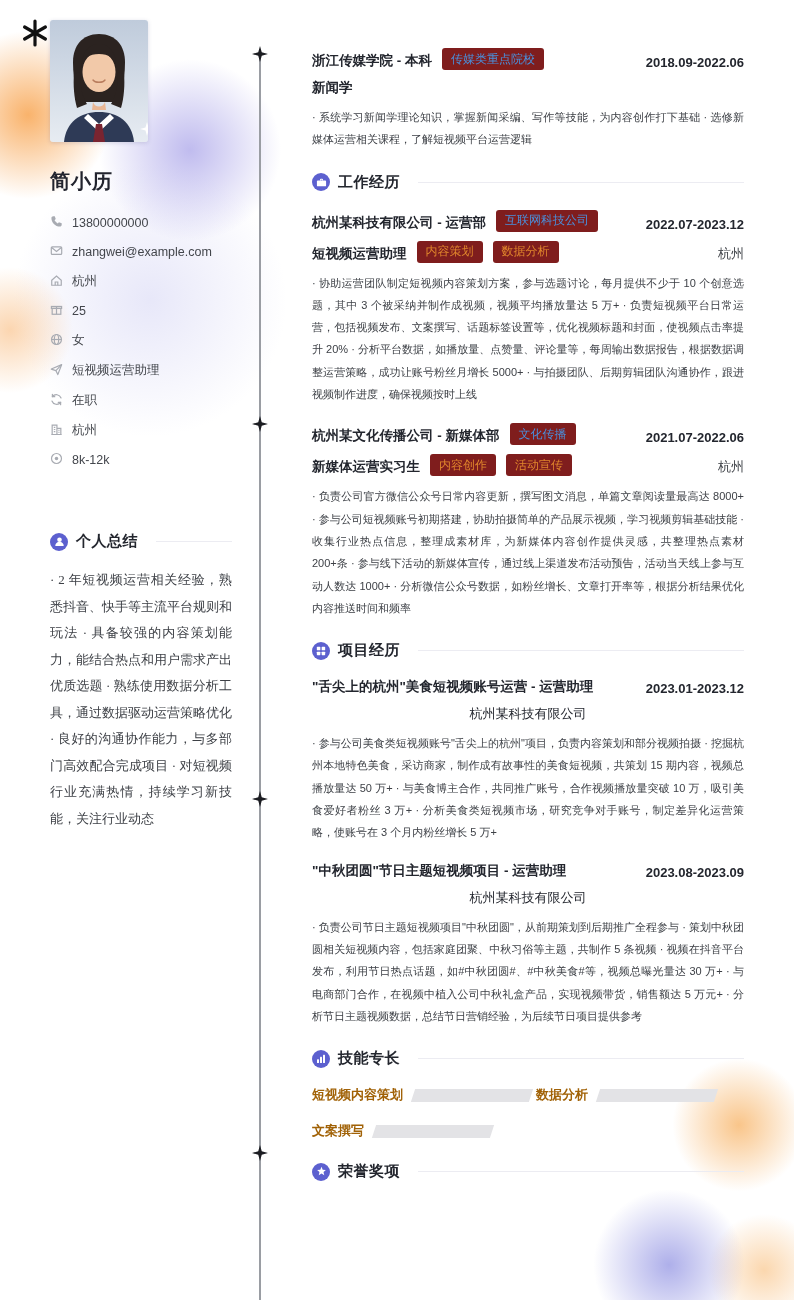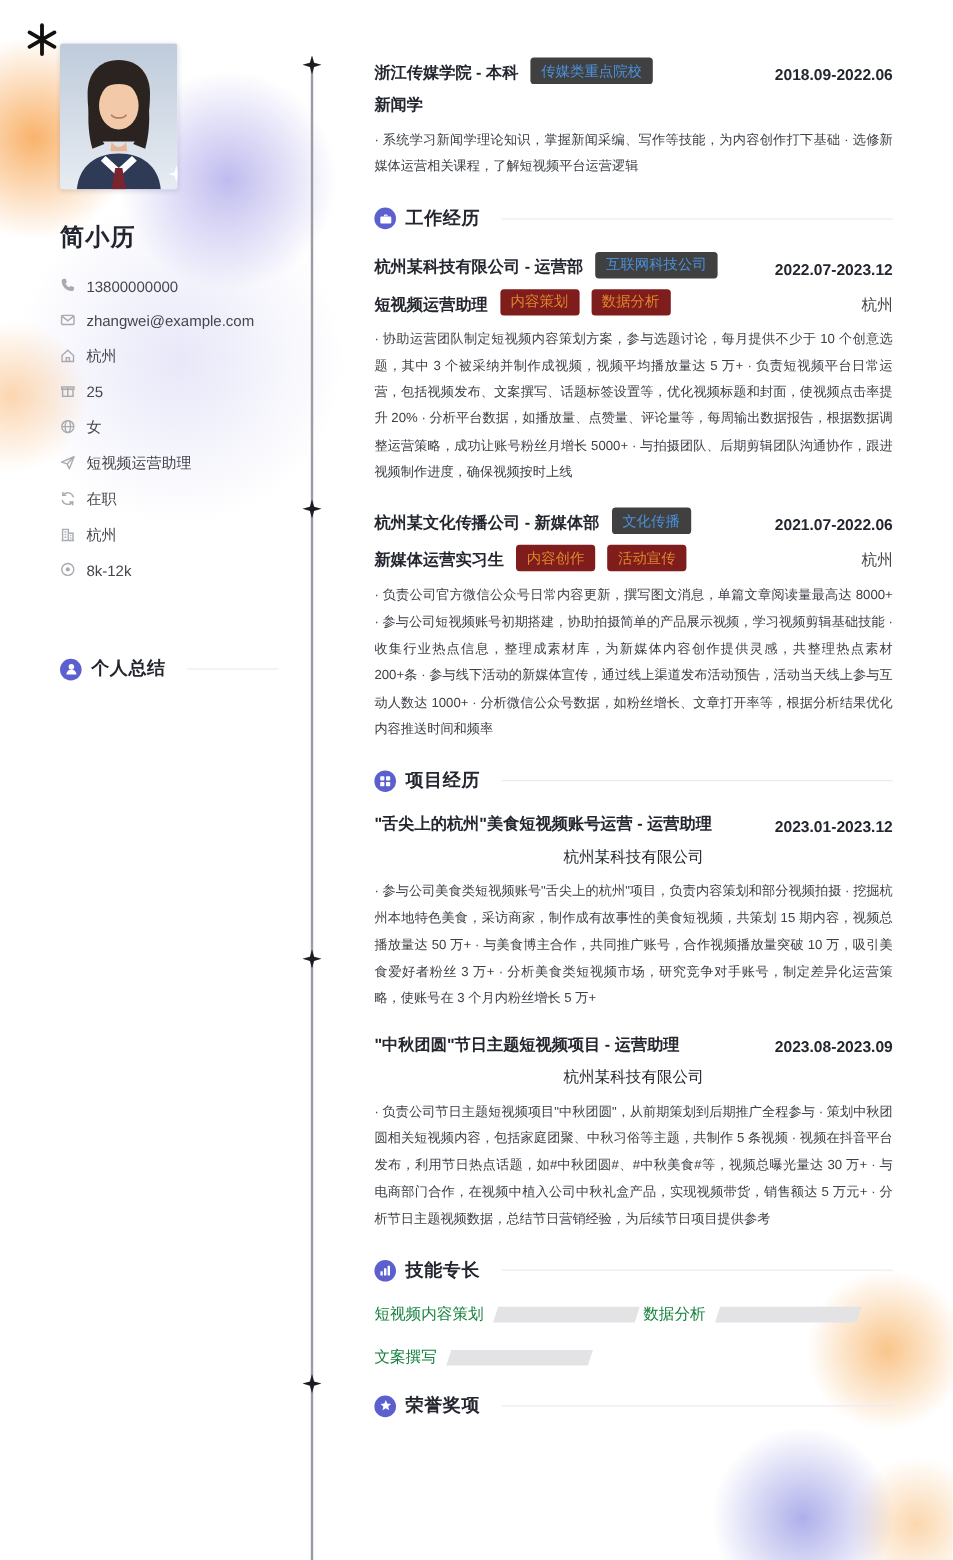--- a/index.html
+++ b/index.html
@@ -18,21 +18,21 @@
   }
   .blob-br { right:0; bottom:0; width:220px; height:260px;
     background:
       radial-gradient(circle 95px at 165px 85px, rgba(246,166,75,.65), rgba(246,166,75,0) 70%),
       radial-gradient(circle 105px at 95px 225px, rgba(120,122,220,.60), rgba(120,122,220,0) 72%),
       radial-gradient(circle 80px at 190px 230px, rgba(246,166,75,.45), rgba(246,166,75,0) 70%);
   }
   .asterisk { position:absolute; left:20px; top:18px; }
 
   
-  .sidebar { position:absolute; left:0; top:0; width:260px; padding:36px 28px 0 50px; }
+  .sidebar { position:absolute; left:0; top:0; width:260px; padding:20px 28px 0 50px; }
   .main    { position:absolute; left:260px; top:0; width:534px; padding:30px 50px 0 52px; }
 
   
   .timeline { position:absolute; left:259px; top:53px; bottom:0; width:2px; background:#9a9da3; }
   .tstar { position:absolute; left:-7px; width:16px; height:16px; background:#1c1d22;
     clip-path:polygon(50% 0,61% 39%,100% 50%,61% 61%,50% 100%,39% 61%,0 50%,39% 39%); }
   .tstar::after { content:""; }
 
   
   .photo { position:relative; width:98px; height:122px; border-radius:3px; overflow:hidden; box-shadow:0 1px 4px rgba(60,60,120,.18); }
@@ -58,29 +58,29 @@
 
   
   .m-section { margin-bottom:22px; }
   .entry { margin-top:18px; }
   .entry-row { display:flex; align-items:flex-end; gap:10px; }
   .entry-row + .entry-row { margin-top:9px; }
   .entry-title { font-size:13.5px; font-weight:bold; color:#23262e; }
   .dates { margin-left:auto; font-size:13px; font-weight:bold; color:#23262e; white-space:nowrap; }
   .loc { margin-left:auto; font-size:13px; color:#3d4046; }
   .tag { font-size:12px; padding:2.5px 9px; border-radius:3px; white-space:nowrap; }
-  .tag-blue { background:#404040; color:#4a90dc; }
+  .tag-blue { background:#7f1d1d; color:#4a90dc; }
   .tag-orange { background:#7f1d1d; color:#e0862c; }
   .desc { margin-top:9px; font-size:11px; line-height:22.3px; color:#3d4046; text-align:justify; }
   .org { margin-top:9px; font-size:13px; font-weight:normal; color:#23262e;text-align:center; }
 
   
   .skill-grid { display:grid; grid-template-columns:224px 1fr; row-gap:18px; margin-top:18px; }
   .skill { display:flex; align-items:center; gap:10px; }
-  .skill-label { font-size:13px; font-weight:normal; color:#15803d; white-space:nowrap; }
+  .skill-label { font-size:13px; font-weight:bold; color:#a16207; white-space:nowrap; }
   .skill-track { width:118px; height:13px; background:#e3e3e6; transform:skewX(-18deg); overflow:hidden; }
   .skill-fill { height:100%; background:#6266d4; }
 </style>
 </head>
 <body>
 
 <div class="page">
 
   <div class="blob blob-tl"></div>
   <div class="blob blob-br"></div>
@@ -201,20 +201,21 @@
       <div class="sec-head">
         <span class="sec-icon">
           <svg width="11" height="11" viewBox="0 0 12 12">
               <circle cx="6" cy="4" r="2.5" fill="#fff"></circle>
               <path d="M1.4 11a4.6 4.6 0 0 1 9.2 0z" fill="#fff"></path>
             </svg>
         </span>
         <h2>个人总结</h2>
         <span class="sec-rule"></span>
       </div>
+      <p class="summary-text">· 2 年短视频运营相关经验，熟悉抖音、快手等主流平台规则和玩法 · 具备较强的内容策划能力，能结合热点和用户需求产出优质选题 · 熟练使用数据分析工具，通过数据驱动运营策略优化 · 良好的沟通协作能力，与多部门高效配合完成项目 · 对短视频行业充满热情，持续学习新技能，关注行业动态</p>
     </div>
   </aside>
 
   <main class="main">
 
     <section class="m-section">
       <div class="entry">
         <div class="entry-row">
           <span class="entry-title">浙江传媒学院 - 本科</span>
           <span class="tag tag-blue">传媒类重点院校</span>

